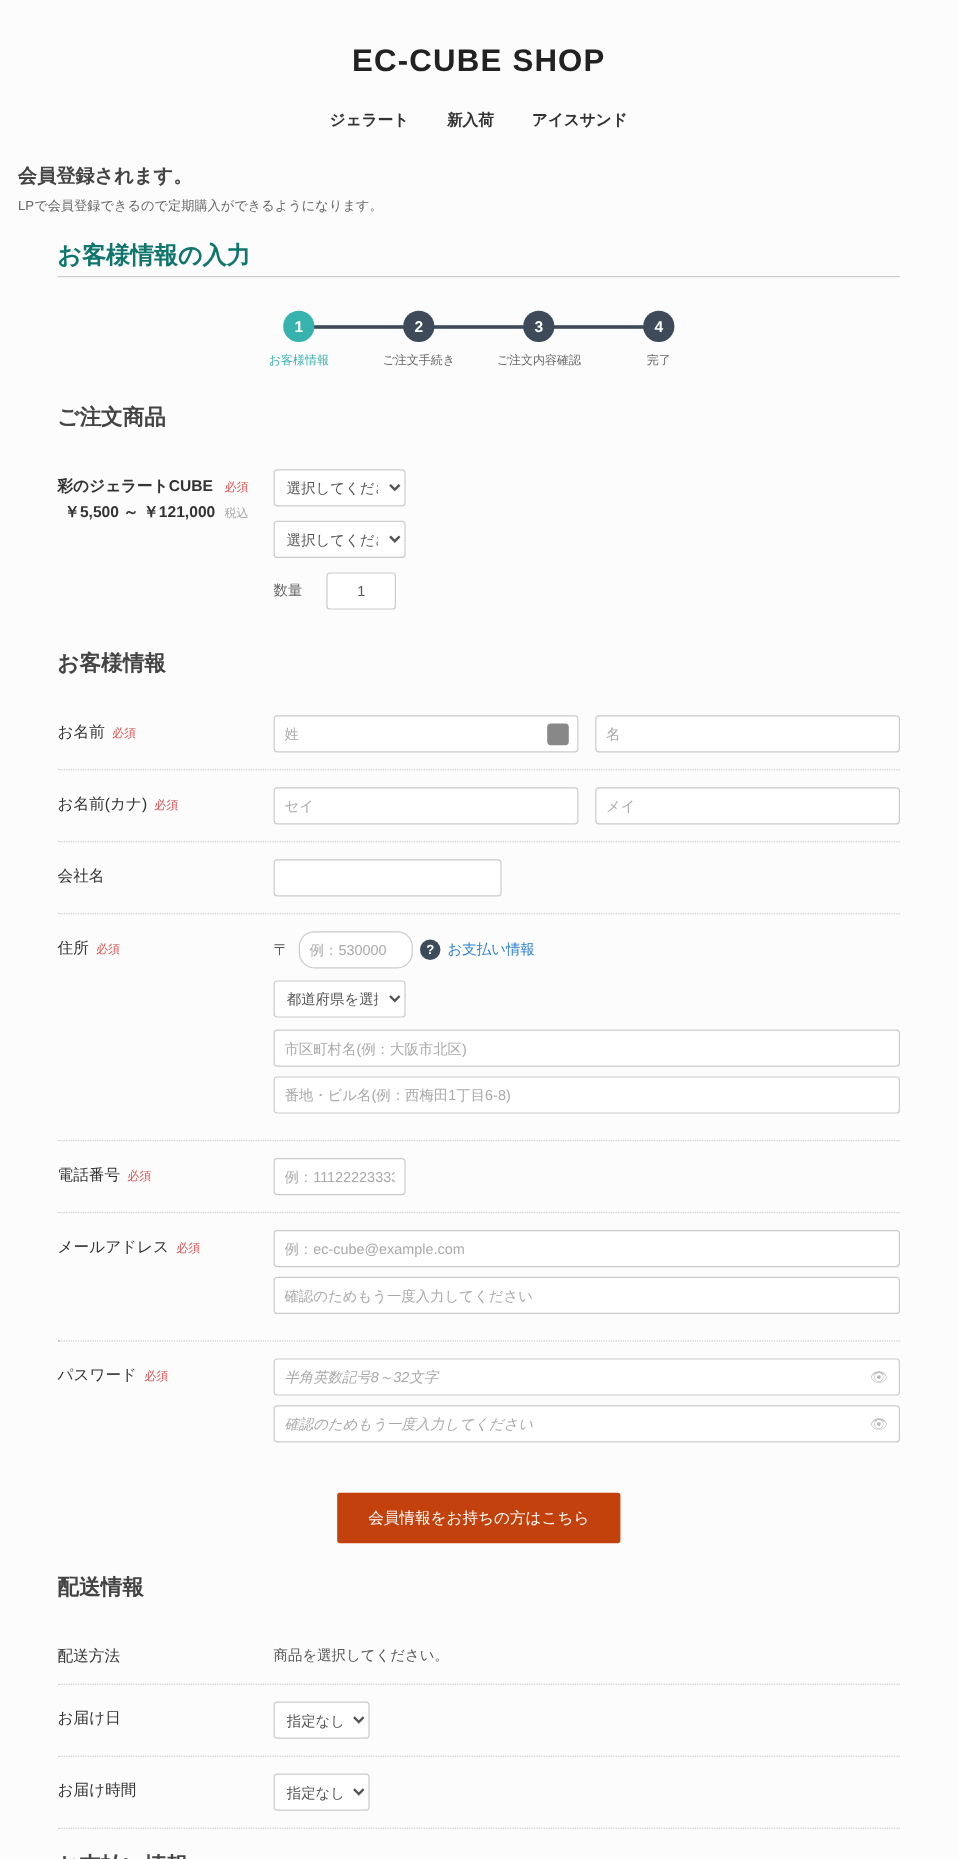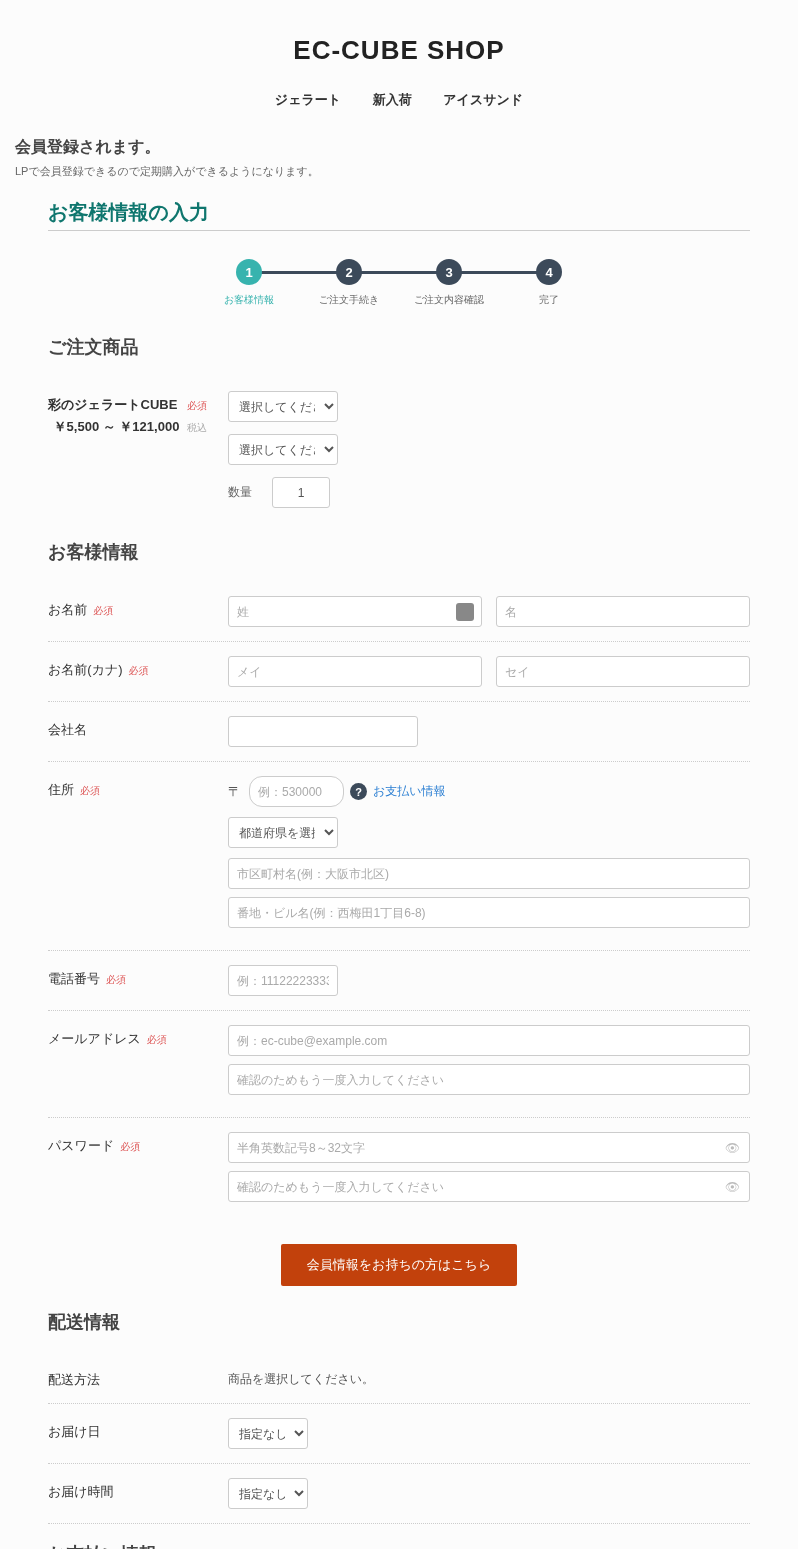--- a/index.html
+++ b/index.html
@@ -55,21 +55,21 @@
 .name-split input { width: 100%; }
 .icon-help { display: inline-flex; align-items: center; justify-content: center; width: 17px; height: 17px; border-radius: 50%; background: #3c4a5a; color: #fff; font-size: 11px; font-weight: bold; margin: 0 6px; }
 .link { color: #2a7ed2; text-decoration: none; font-size: 12px; }
 
 .addr-line { display: flex; align-items: center; margin-bottom: 10px; }
 .addr-line .sym { font-size: 13px; color: #555; margin-right: 8px; }
 .addr-line input { width: 95px; border-radius: 13px; }
 .full { width: 100%; display: block; margin-bottom: 8px; }
 .half-w { width: 190px; }
 .pwwrap { position: relative; margin-bottom: 8px; }
-.pwwrap input { width: 100%; }
+.pwwrap input { width: 100%; font-style: italic; }
 .eye { position: absolute; right: 10px; top: 50%; transform: translateY(-50%); color: #bbb; font-size: 12px; }
 
 .btn-red { display: block; margin: 20px auto 24px; background: #c2410c; color: #fff; border: none; padding: 12px 26px; font-size: 13px; cursor: pointer; border-radius: 2px; }
 
 .static-text { font-size: 12px; color: #555; padding-top: 5px; }
 
 .contact-badge { position: absolute; right: 8px; top: 50%; transform: translateY(-50%); width: 18px; height: 18px; background: #888; border-radius: 3px; }
 </style>
 </head>
 <body>
@@ -151,22 +151,22 @@
         </div>
       </div>
     </div>
 
     <div class="row">
       <div class="label">
         <span>お名前(カナ)</span>
         <span class="req">必須</span>
       </div>
       <div class="field name-split">
+        <div class="half"><input type="text" placeholder="セイ" style=""></div>
         <div class="half"><input type="text" placeholder="メイ" style=""></div>
-        <div class="half"><input type="text" placeholder="セイ" style=""></div>
       </div>
     </div>
 
     <div class="row">
       <div class="label">
           <span>会社名</span>
         </div>
       <div class="field"><input type="text" class="half-w" style=""></div>
     </div>
 

